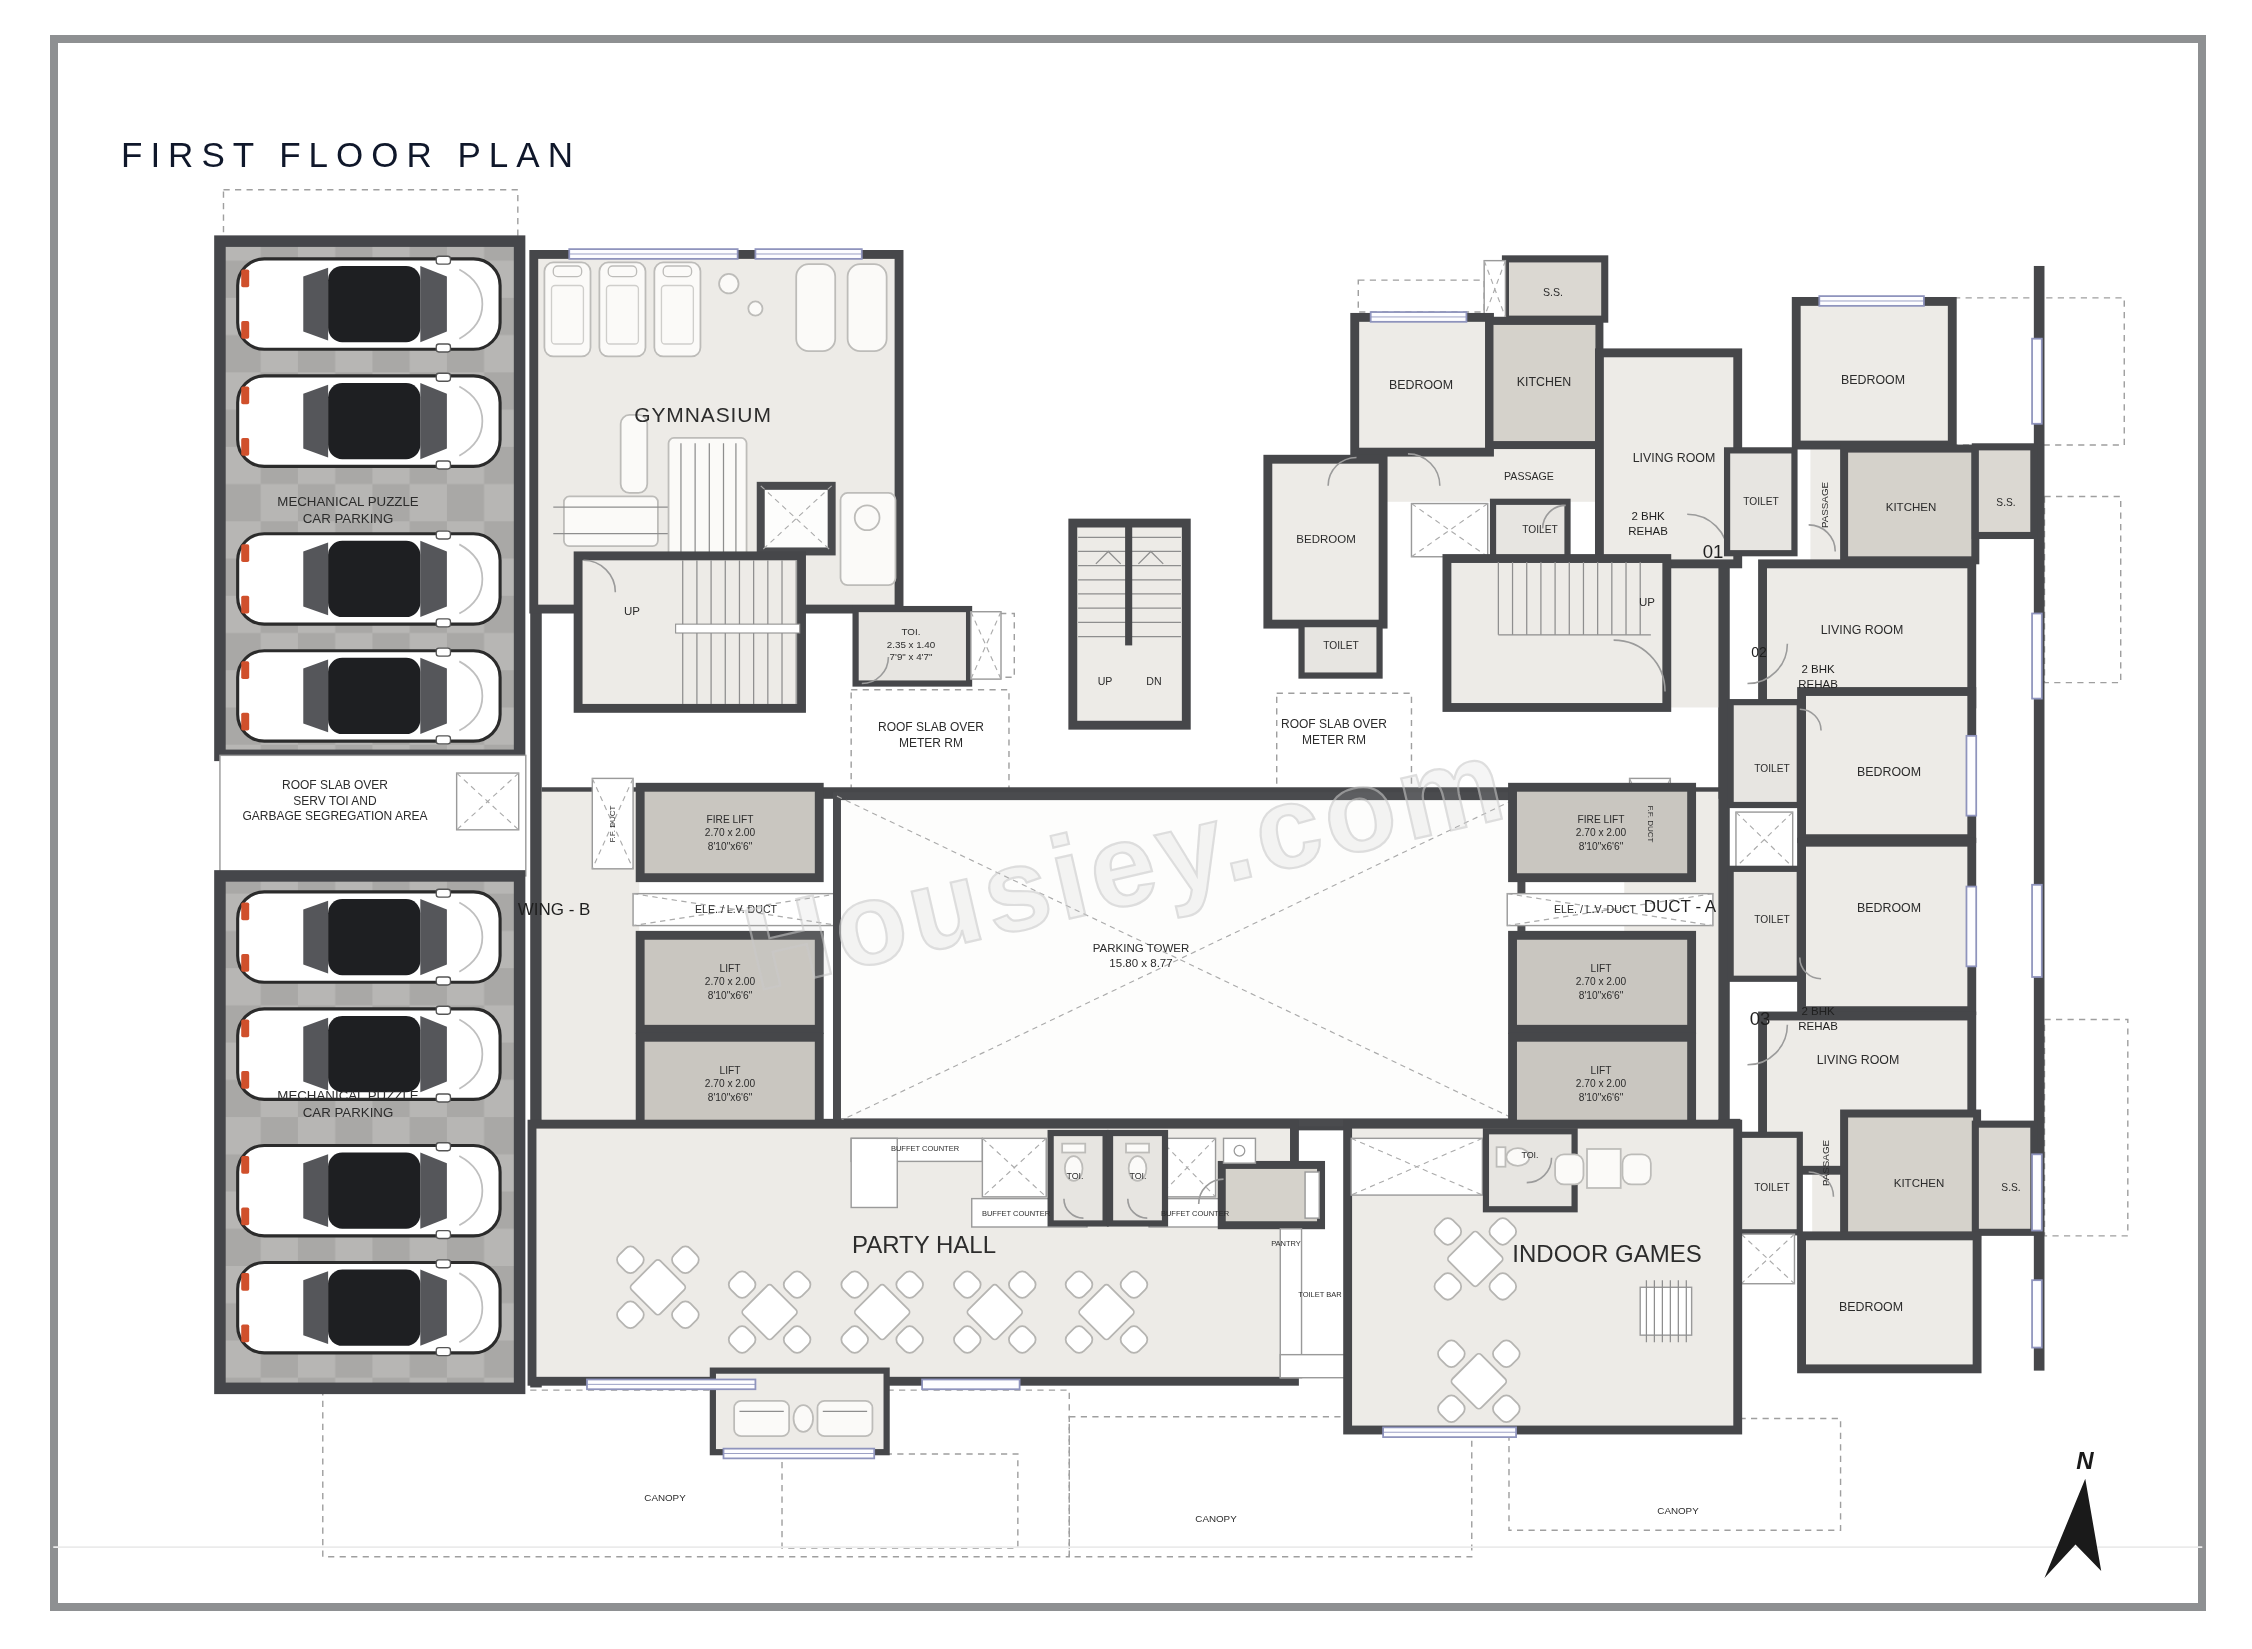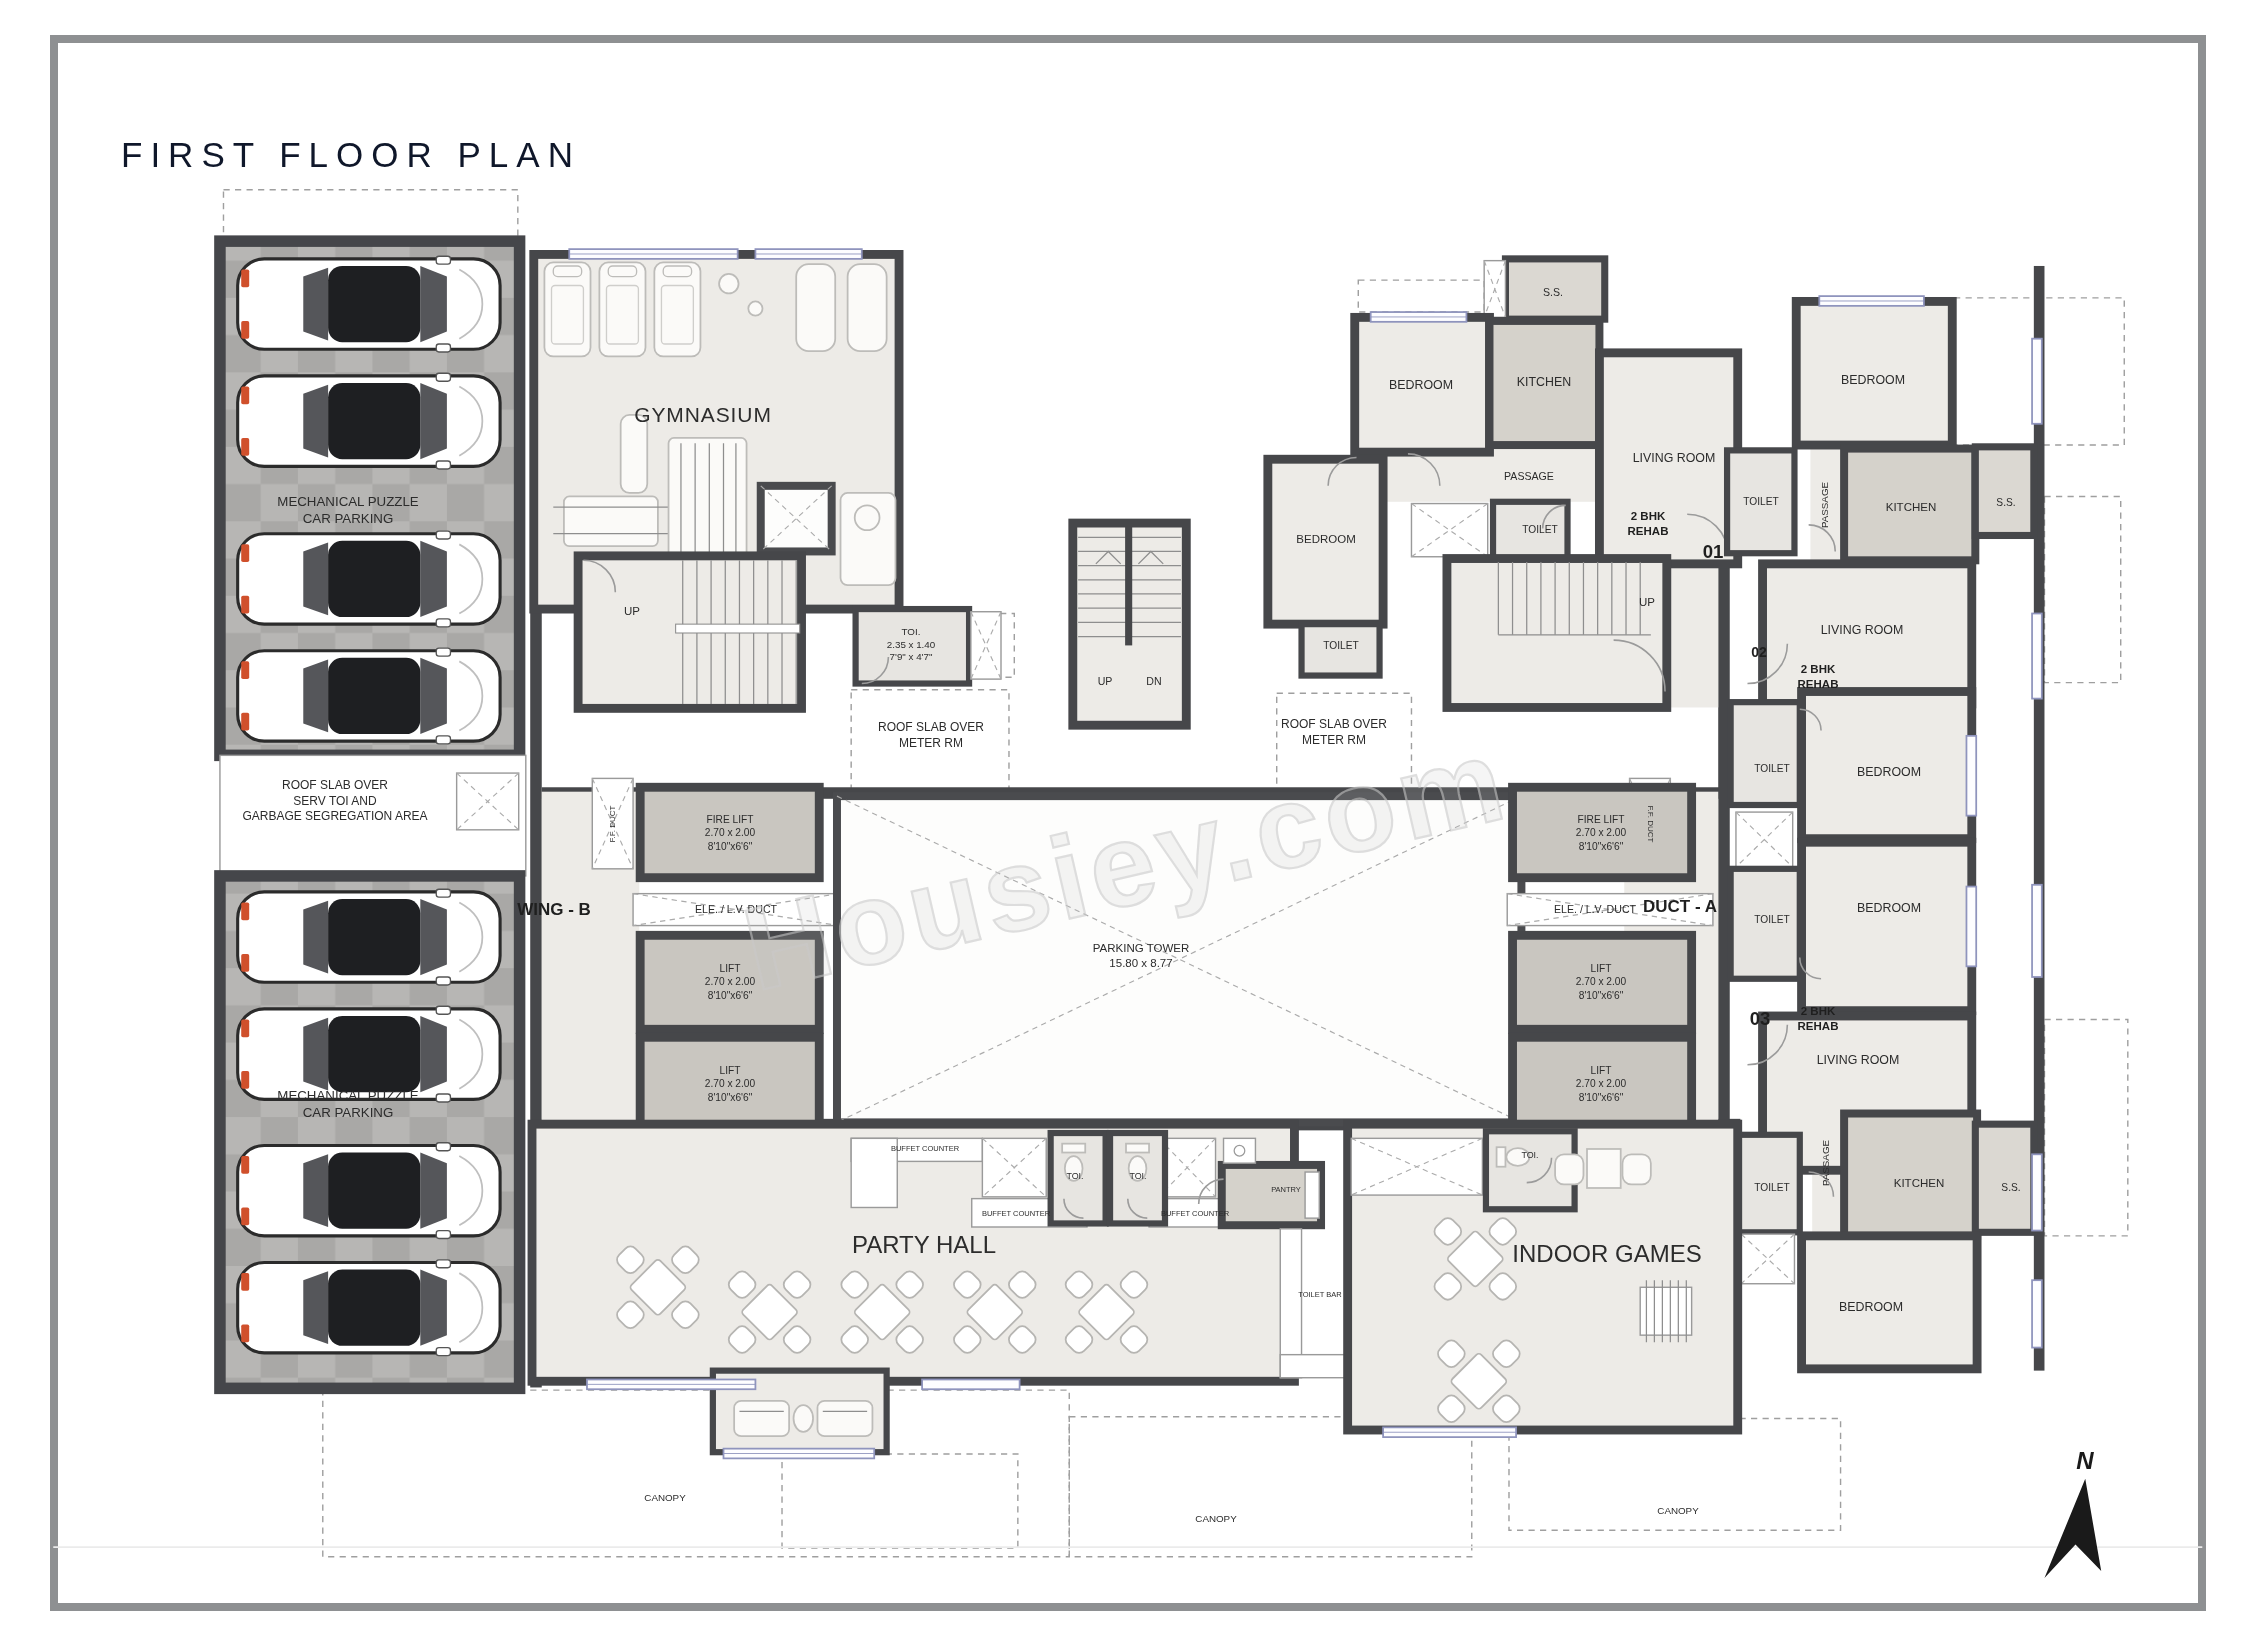--- a/index.html
+++ b/index.html
@@ -6,21 +6,21 @@
   .page{position:relative;width:2252px;height:1649px;background:#ffffff;overflow:hidden;
         font-family:"Liberation Sans", sans-serif;}
   .frame{position:absolute;left:50px;top:35px;width:2156px;height:1576px;
          border:8px solid #8e9092;box-sizing:border-box;}
   .title{position:absolute;left:121px;top:135px;font-size:35px;letter-spacing:8px;
          color:#0f172a;font-weight:500;}
   svg.plan{position:absolute;left:0;top:0;}
   #labels{position:absolute;left:0;top:0;width:100%;height:100%;pointer-events:none;}
   .lbl{position:absolute;transform:translate(-50%,-50%);white-space:pre-line;text-align:center;
        color:#2c2c2c;line-height:1.3;font-weight:500;}
-  .lbl.b{font-weight:bold;color:#1f1f1f;}
+  .lbl.b{font-weight:normal;color:#1f1f1f;}
   .watermark{position:absolute;left:1126px;top:864px;transform:translate(-50%,-50%) rotate(-13deg);
        font-size:117px;font-weight:bold;letter-spacing:5.3px;color:rgba(190,190,190,0.28);
        -webkit-text-stroke:2.2px #c9c9c9;opacity:.6;}
   .north-n{position:absolute;left:2085px;top:1461px;transform:translate(-50%,-50%);
        font-size:24px;font-weight:bold;font-style:italic;color:#1a1a1a;}
   
   .wallbar{fill:#46474a;}
   .flrS{fill:#edebe7;stroke:#46474a;stroke-width:10;}
   .flrT{fill:#edebe7;stroke:#46474a;stroke-width:7;}
   .kitS{fill:#d5d2cb;stroke:#46474a;stroke-width:9;}
@@ -415,21 +415,21 @@
       <div class="lbl" style="left: 1772px; top: 1188px; font-size: 10.2px; transform: translate(-50%, -50%);">TOILET</div>
       <div class="lbl" style="left: 1919px; top: 1183px; font-size: 11.5px; transform: translate(-50%, -50%);">KITCHEN</div>
       <div class="lbl" style="left: 2011px; top: 1188px; font-size: 10.2px; transform: translate(-50%, -50%);">S.S.</div>
       <div class="lbl" style="left: 1871px; top: 1307px; font-size: 12.4px; transform: translate(-50%, -50%);">BEDROOM</div>
       <div class="lbl" style="left: 924px; top: 1245px; font-size: 24px; transform: translate(-50%, -50%);">PARTY HALL</div>
       <div class="lbl" style="left: 925px; top: 1149px; font-size: 7.5px; transform: translate(-50%, -50%);">BUFFET COUNTER</div>
       <div class="lbl" style="left: 1016px; top: 1214px; font-size: 7.5px; transform: translate(-50%, -50%);">BUFFET COUNTER</div>
       <div class="lbl" style="left: 1195px; top: 1214px; font-size: 7.5px; transform: translate(-50%, -50%);">BUFFET COUNTER</div>
       <div class="lbl" style="left: 1075px; top: 1177px; font-size: 8.9px; transform: translate(-50%, -50%);">TOI.</div>
       <div class="lbl" style="left: 1138px; top: 1177px; font-size: 8.9px; transform: translate(-50%, -50%);">TOI.</div>
-      <div class="lbl" style="left: 1274px; top: 1190px; font-size: 7.5px; transform: translate(-50%, -50%); padding-left: 24px;">PANTRY</div>
+      <div class="lbl" style="left: 1274px; top: 1244px; font-size: 7.5px; transform: translate(-50%, -50%); padding-left: 24px;">PANTRY</div>
       <div class="lbl" style="left: 1320px; top: 1295px; font-size: 7.5px; transform: translate(-50%, -50%);">TOILET BAR</div>
       <div class="lbl" style="left: 1530px; top: 1156px; font-size: 8.9px; transform: translate(-50%, -50%);">TOI.</div>
       <div class="lbl" style="left: 1607px; top: 1254px; font-size: 24px; transform: translate(-50%, -50%);">INDOOR GAMES</div>
       <div class="lbl" style="left: 665px; top: 1498px; font-size: 9.8px; transform: translate(-50%, -50%);">CANOPY</div>
       <div class="lbl" style="left: 1216px; top: 1519px; font-size: 9.8px; transform: translate(-50%, -50%);">CANOPY</div>
       <div class="lbl" style="left: 1678px; top: 1511px; font-size: 9.8px; transform: translate(-50%, -50%);">CANOPY</div>
     </div>
 
   <div class="watermark">Housiey.com</div>
   <div class="north-n">N</div>

